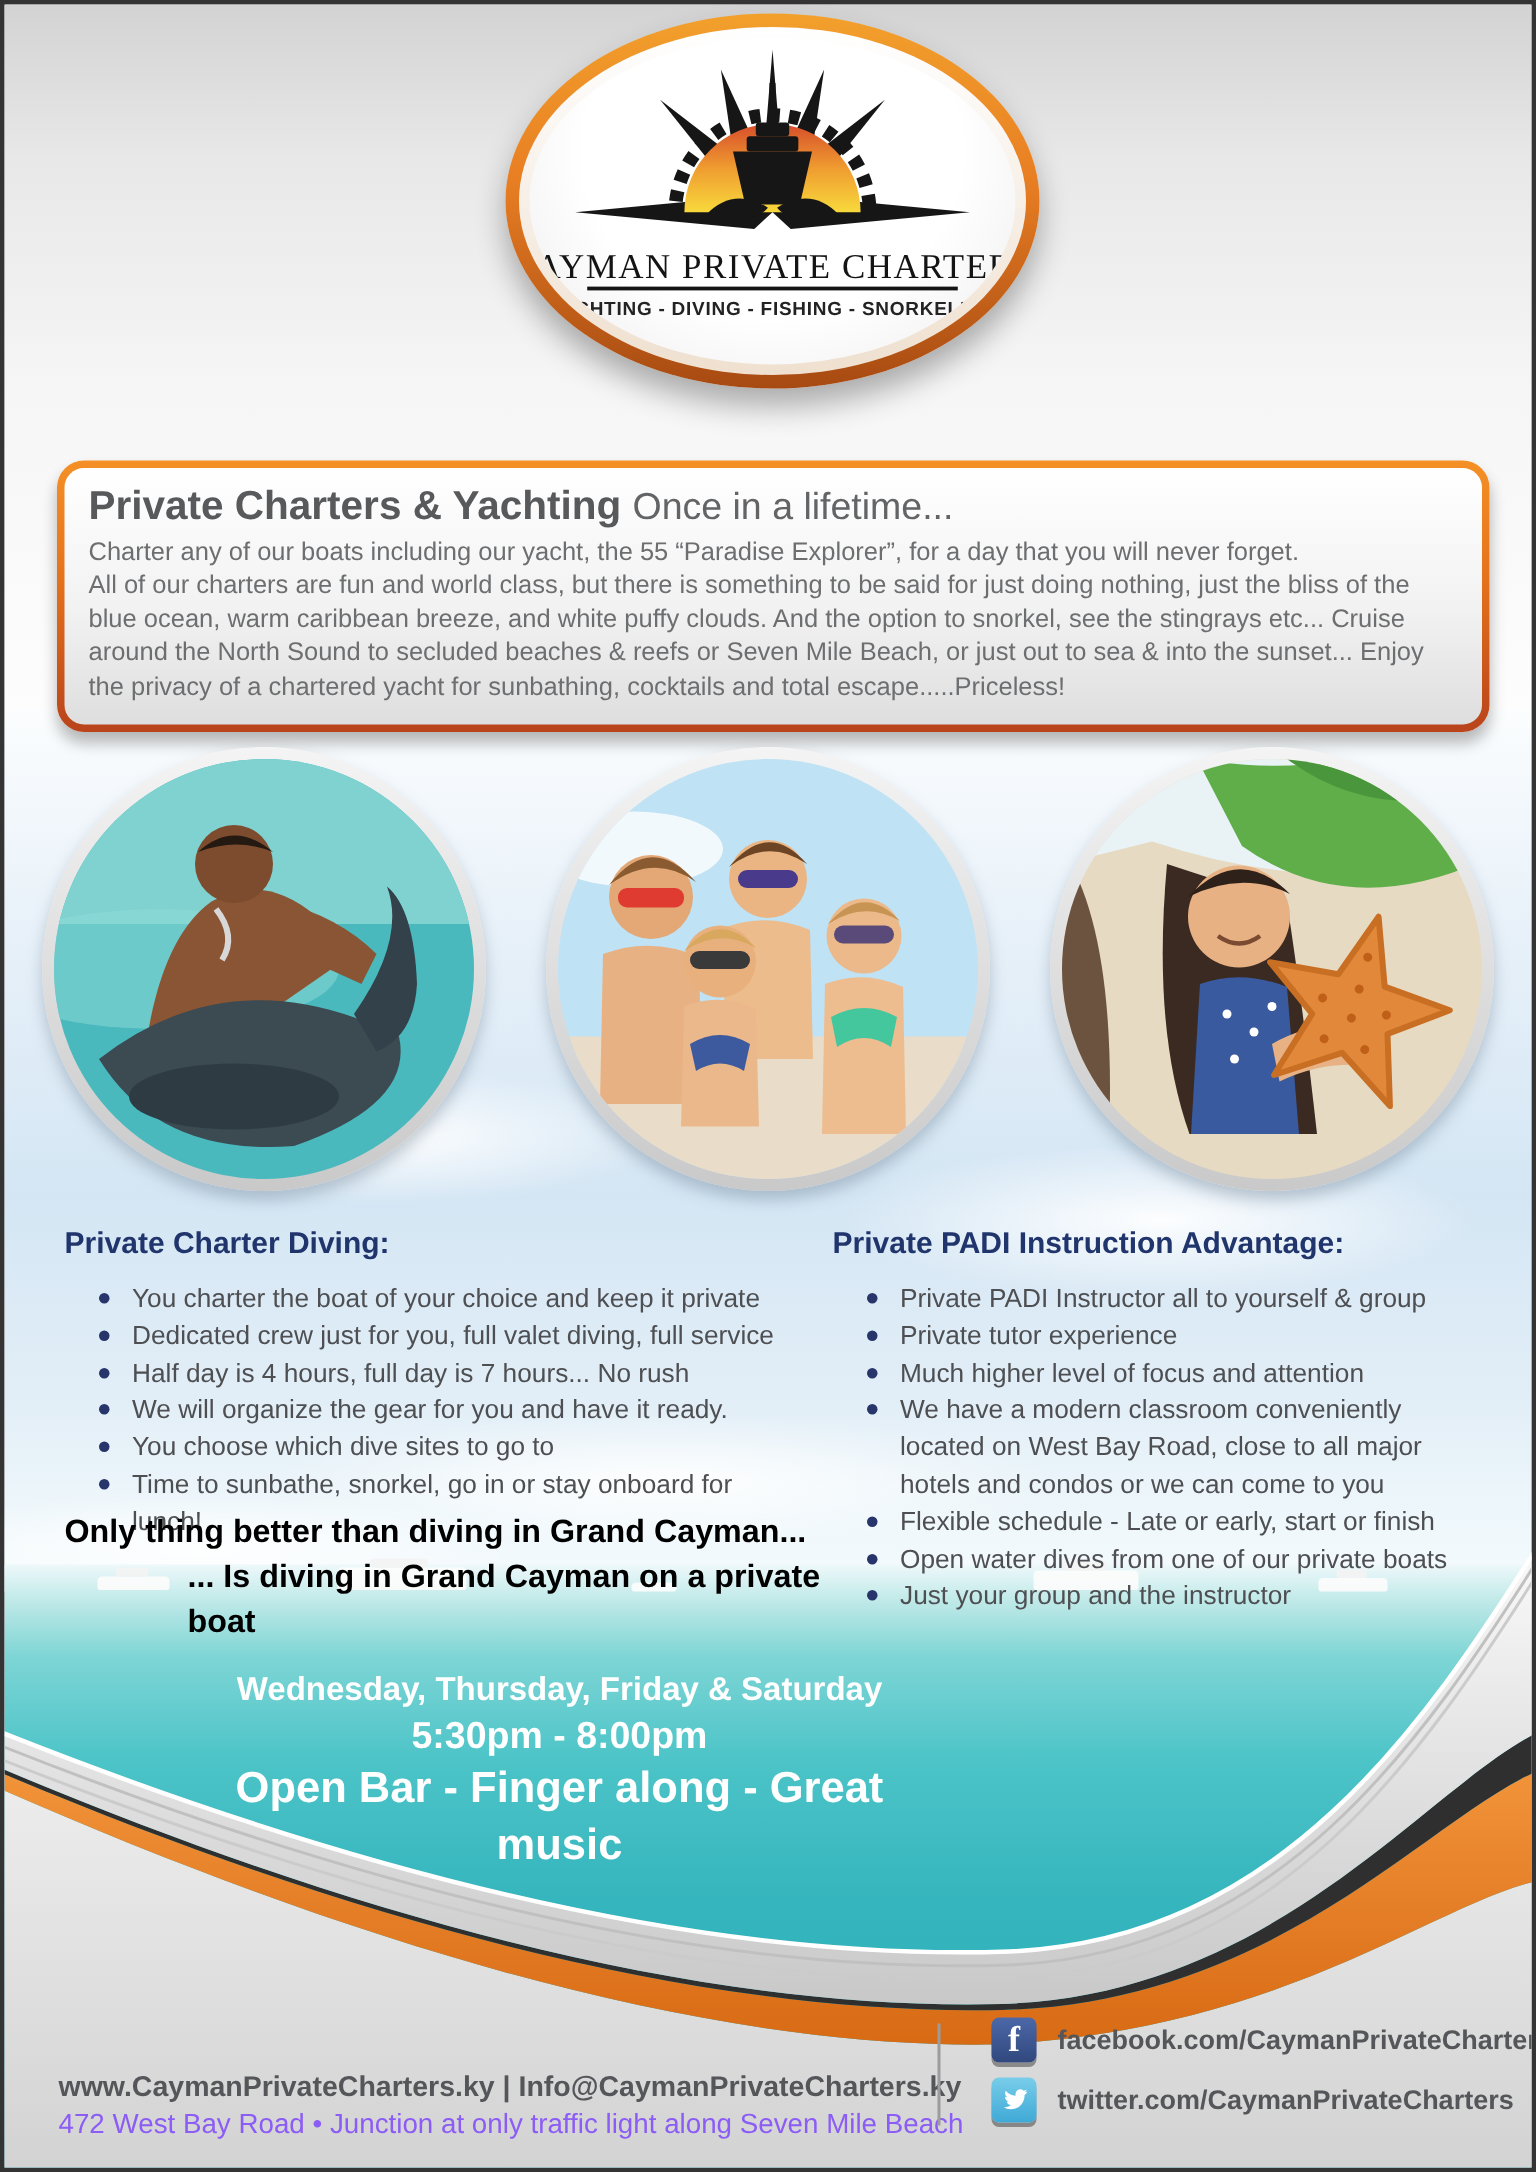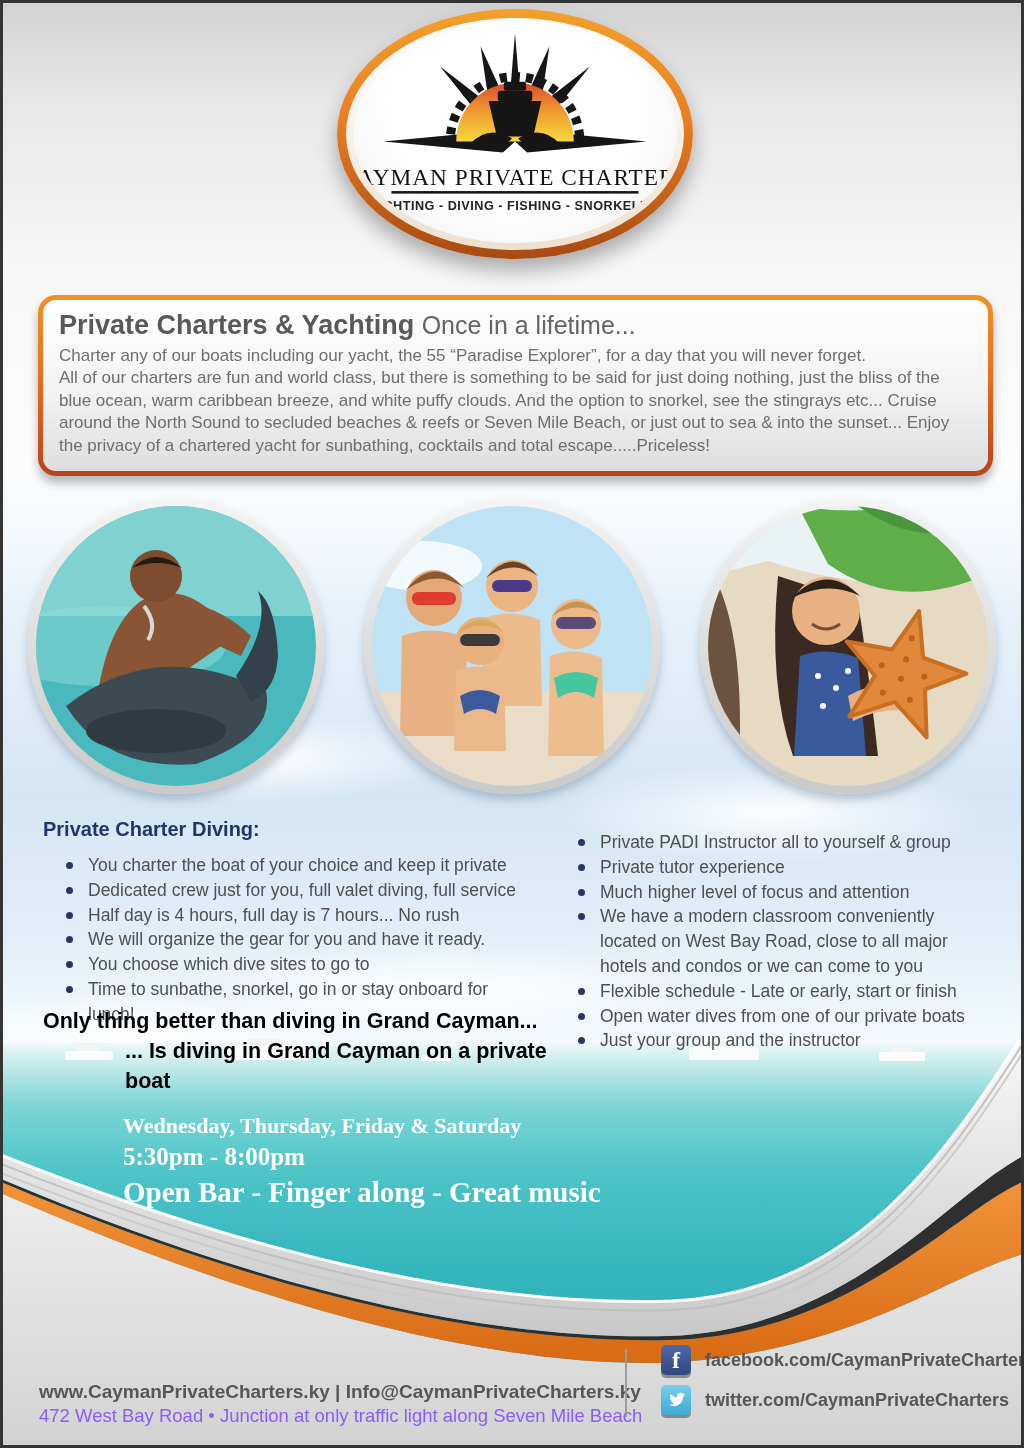--- a/index.html
+++ b/index.html
@@ -20,21 +20,21 @@
   
   .medallion{position:absolute;left:334px;top:6px;width:356px;height:250px;border-radius:50%;z-index:5;
              background:linear-gradient(180deg,#f2a02c 0%,#e87e23 45%,#a74a12 100%);
              padding:9px;box-sizing:border-box;box-shadow:0 12px 20px rgba(0,0,0,.30);}
   .medallion-mid{width:100%;height:100%;border-radius:50%;box-sizing:border-box;padding:7px;
              background:linear-gradient(180deg,#ffffff 0%,#efe0cf 100%);}
   .medallion-inner{width:100%;height:100%;border-radius:50%;overflow:hidden;
              background:radial-gradient(ellipse at 50% 35%,#ffffff 55%,#f2f2f2 85%,#e6e6e6 100%);
              display:flex;align-items:center;justify-content:center;}
   
-  .intro-wrap{position:absolute;left:35px;top:292px;width:955px;z-index:5;border-radius:18px;
+  .intro-wrap{position:absolute;left:35px;top:304px;width:955px;z-index:5;border-radius:18px;
               background:linear-gradient(180deg,#f49026 0%,#e4711c 45%,#b9431b 100%);
               padding:5px;box-sizing:border-box;box-shadow:0 7px 10px rgba(0,0,0,.28);}
   .intro-in{border-radius:13px;background:linear-gradient(180deg,#ffffff 0%,#f2f2f2 55%,#dedede 100%);
             padding:10px 16px 14px 16px;}
   .intro-title{font-size:27px;font-weight:bold;color:#58595b;margin:0;}
   .intro-sub{font-size:25px;font-weight:normal;color:#636466;}
   .intro-body{font-size:17px;color:#6d6e70;line-height:1.32;margin-top:4px;}
   
   .photos{position:absolute;left:0;top:495px;width:100%;z-index:5;display:flex;justify-content:center;gap:40px;}
   .pframe{width:296px;height:296px;border-radius:50%;padding:8px;box-sizing:border-box;
@@ -44,21 +44,21 @@
   
   .col{position:absolute;z-index:5;}
   .col-h{font-size:20px;font-weight:bold;color:#21356d;margin:0 0 7px 0;}
   .blist{list-style:none;margin:12px;padding:0;}
   .blist li{position:relative;padding-left:33px;font-size:17.5px;line-height:24.8px;color:#4e4f52;}
   .dot{position:absolute;left:11px;top:9px;width:7px;height:7px;border-radius:50%;background:#27356b;}
   .tagline{position:absolute;left:40px;top:1003px;width:540px;z-index:5;
            font-size:21.5px;font-weight:600;color:#000000;line-height:30px;}
   .tagline .l2{margin-left:82px;}
   
-  .event{position:absolute;left:120px;top:1108px;width:500px;z-index:4;text-align:left;color:#fff;font-family:Liberation Serif, serif;}
+  .event{position:absolute;left:120px;top:1108px;width:500px;z-index:4;text-align:center;color:#fff;}
   .event .d{font-size:22px;font-weight:bold;line-height:30px;}
   .event .t{font-size:25px;font-weight:bold;line-height:32px;}
   .event .m{font-size:29px;font-weight:bold;line-height:38px;}
   
   .footer{position:absolute;left:0;top:1330px;width:100%;height:118px;z-index:6;}
   .phone{position:absolute;left:36px;top:12px;font-size:25px;font-weight:bold;color:#1c3f7d;}
   .phone .or{font-style:italic;}
   .webline{position:absolute;left:36px;top:48px;font-size:19px;font-weight:bold;color:#55565a;}
   .addr{position:absolute;left:36px;top:72px;font-size:18.5px;color:#8b5cf6;}
   .fdiv{position:absolute;left:622px;top:16px;width:2px;height:68px;background:#9c9c9c;}
@@ -246,20 +246,21 @@
         <li><span class="dot"></span><span>You charter the boat of your choice and keep it private</span></li>
         <li><span class="dot"></span><span>Dedicated crew just for you, full valet diving, full service</span></li>
         <li><span class="dot"></span><span>Half day is 4 hours, full day is 7 hours... No rush</span></li>
         <li><span class="dot"></span><span>We will organize the gear for you and have it ready.</span></li>
         <li><span class="dot"></span><span>You choose which dive sites to go to</span></li>
         <li><span class="dot"></span><span>Time to sunbathe, snorkel, go in or stay onboard for lunch!</span></li>
       </ul>
   </div>
 
   <div class="col" style="left:552px;top:815px;width:452px;">
+    <h3 class="col-h">Private PADI Instruction Advantage:</h3>
     <ul class="blist">
         <li><span class="dot"></span><span>Private PADI Instructor all to yourself &amp; group</span></li>
         <li><span class="dot"></span><span>Private tutor experience</span></li>
         <li><span class="dot"></span><span>Much higher level of focus and attention</span></li>
         <li><span class="dot"></span><span>We have a modern classroom conveniently located on West Bay Road, close to all major hotels and condos or we can come to you</span></li>
         <li><span class="dot"></span><span>Flexible schedule - Late or early, start or finish</span></li>
         <li><span class="dot"></span><span>Open water dives from one of our private boats</span></li>
         <li><span class="dot"></span><span>Just your group and the instructor</span></li>
       </ul>
   </div>

